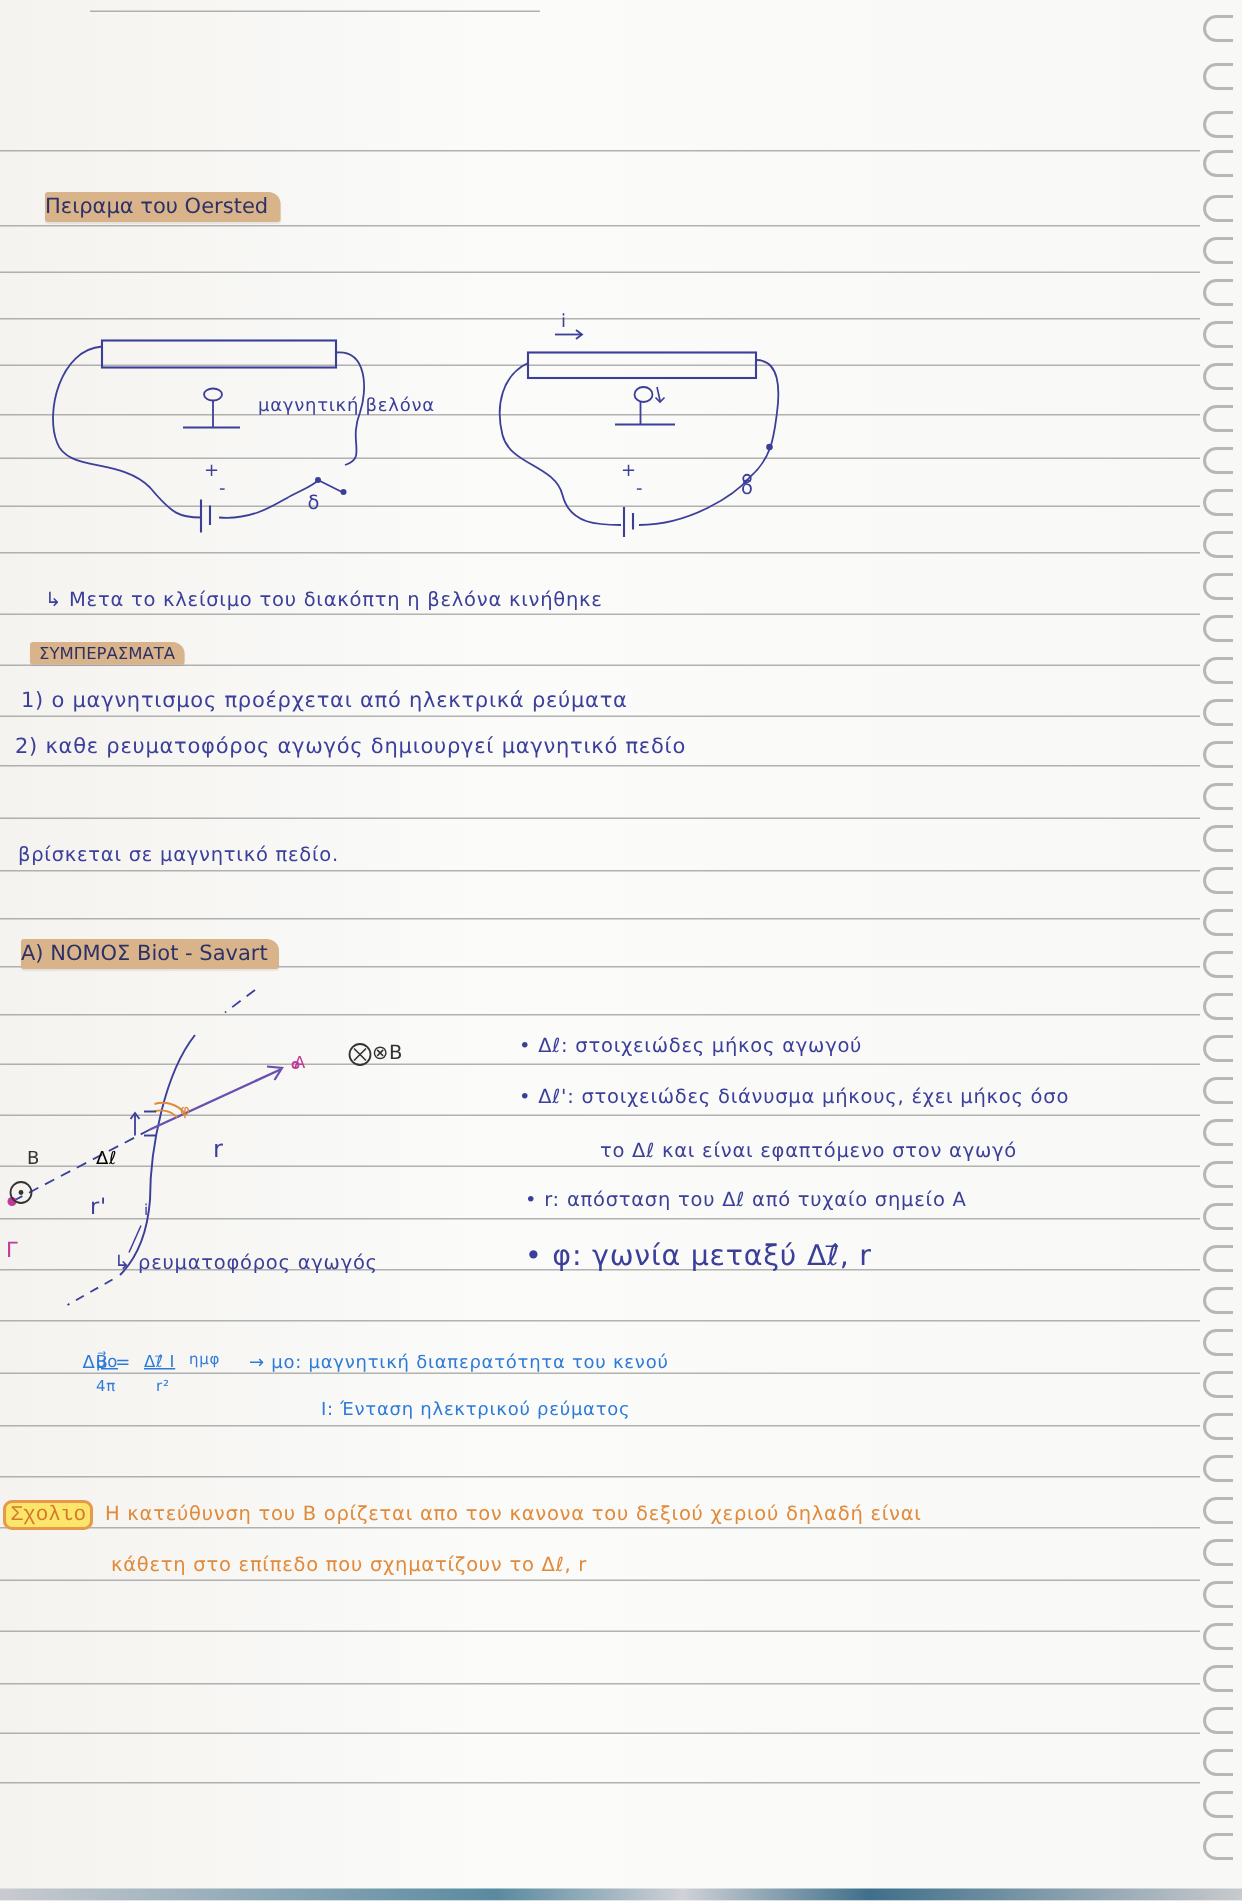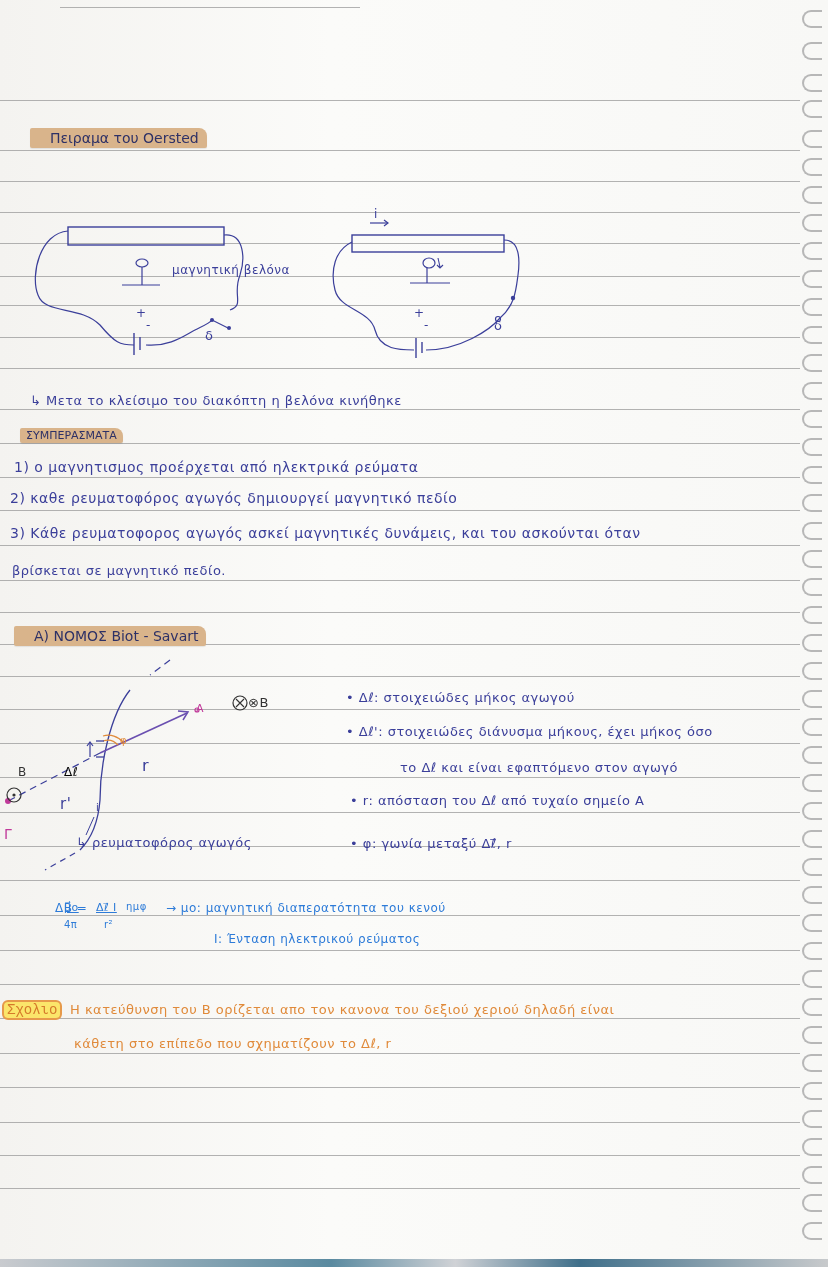--- a/index.html
+++ b/index.html
@@ -18,21 +18,21 @@
     background:#9a9a9a; opacity:.75;
   }
   .ink { color:#3b3f9a; }
   .txt {
     position:absolute; white-space:nowrap;
     font-family:"DejaVu Sans", sans-serif;
     font-size:15px; letter-spacing:.5px;
   }
   .tape {
     position:absolute; background:#d9b48b; border-radius:2px 8px 2px 2px;
-    color:#2e3166; font-size:14px; padding:2px 8px 2px 20px;
+    color:#2e3166; font-size:14px; padding:2px 8px 2px 0;
     box-shadow:0 1px 1px rgba(0,0,0,.08);
   }
   .orange { color:#e08a3a; }
   .blue { color:#2d7bd8; }
   .note-badge {
     position:absolute; border:2px solid #e6994a; border-radius:6px;
     background:#fbe56a; color:#d57a2a; font-size:14px; padding:0 3px;
   }
   .spiral {
     position:absolute; right:6px; width:18px; height:14px;
@@ -176,21 +176,20 @@
     <span class="txt ink" style="left:414px;top:306px;font-size:12px;">+</span>
     <span class="txt ink" style="left:424px;top:318px;font-size:12px;">-</span>
     <span class="txt ink" style="left:494px;top:318px;font-size:13px;">δ</span>
   </div>
 
   <span class="txt ink" style="left:30px;top:393px;font-size:13px;">↳ Μετα το κλείσιμο του διακόπτη η βελόνα κινήθηκε</span>
 
   <div class="tape" style="left:20px;top:428px;font-size:11px;padding:1px 6px;">ΣΥΜΠΕΡΑΣΜΑΤΑ</div>
   <span class="txt ink" style="left:14px;top:459px;font-size:14px;">1) ο μαγνητισμος προέρχεται από ηλεκτρικά ρεύματα</span>
   <span class="txt ink" style="left:10px;top:490px;font-size:14px;">2) καθε ρευματοφόρος αγωγός δημιουργεί μαγνητικό πεδίο</span>
-  <span class="txt ink" style="left:10px;top:525px;font-size:14px;">3) Κάθε ρευματοφορος αγωγός ασκεί μαγνητικές δυνάμεις, και του ασκούνται όταν</span>
   <span class="txt ink" style="left:12px;top:563px;font-size:13px;">βρίσκεται σε μαγνητικό πεδίο.</span>
 
   <div class="tape" style="left:14px;top:626px;font-size:14px;">A) ΝΟΜΟΣ  Biot - Savart</div>
 
   <div>
     <svg width="320" height="230" style="left:0px;top:645px;">
       <path d="M170 15 L150 30" stroke="#3b3f9a" stroke-width="1.2" stroke-dasharray="7 5" fill="none"></path>
       <path d="M130 45 C110 70, 100 120, 100 155 C98 180, 90 195, 80 205" stroke="#3b3f9a" stroke-width="1.3" fill="none"></path>
       <path d="M75 208 L45 225" stroke="#3b3f9a" stroke-width="1.2" stroke-dasharray="6 5" fill="none"></path>
       <line x1="100" y1="108" x2="187" y2="68" stroke="#6a4fb0" stroke-width="1.6"></line>
@@ -220,21 +219,21 @@
     <span class="txt ink" style="left:96px;top:802px;font-size:10px;">i</span>
     <span class="txt" style="left:4px;top:826px;font-size:14px;color:#c03a9a;">Γ</span>
     <span class="txt ink" style="left:76px;top:835px;font-size:13px;">↳ ρευματοφόρος αγωγός</span>
   </div>
 
   <div>
     <span class="txt ink" style="left:346px;top:690px;font-size:13px;">• Δℓ: στοιχειώδες μήκος αγωγού</span>
     <span class="txt ink" style="left:346px;top:724px;font-size:13px;">• Δℓ': στοιχειώδες διάνυσμα μήκους, έχει μήκος όσο</span>
     <span class="txt ink" style="left:400px;top:760px;font-size:13px;">το Δℓ και είναι εφαπτόμενο στον αγωγό</span>
     <span class="txt ink" style="left:350px;top:793px;font-size:13px;">• r: απόσταση του Δℓ από τυχαίο σημείο A</span>
-    <span class="txt ink" style="left:350px;top:826px;font-size:13px;margin-top:10px;">• φ: γωνία μεταξύ Δℓ⃗, r</span>
+    <span class="txt ink" style="left:350px;top:826px;font-size:19px;">• φ: γωνία μεταξύ Δℓ⃗, r</span>
   </div>
 
   <div>
     <span class="txt blue" style="left:18px;top:901px;font-size:12px;margin-left:37px;">ΔB⃗ =</span>
     <span class="txt blue" style="left:64px;top:901px;font-size:11px;text-decoration:underline;">μο</span>
     <span class="txt blue" style="left:64px;top:919px;font-size:10px;">4π</span>
     <span class="txt blue" style="left:96px;top:901px;font-size:11px;text-decoration:underline;">Δℓ⃗ I</span>
     <span class="txt blue" style="left:104px;top:919px;font-size:10px;">r²</span>
     <span class="txt blue" style="left:126px;top:901px;font-size:10px;">ημφ</span>
     <span class="txt blue" style="left:166px;top:901px;font-size:12px;">→ μο: μαγνητική διαπερατότητα του κενού</span>

